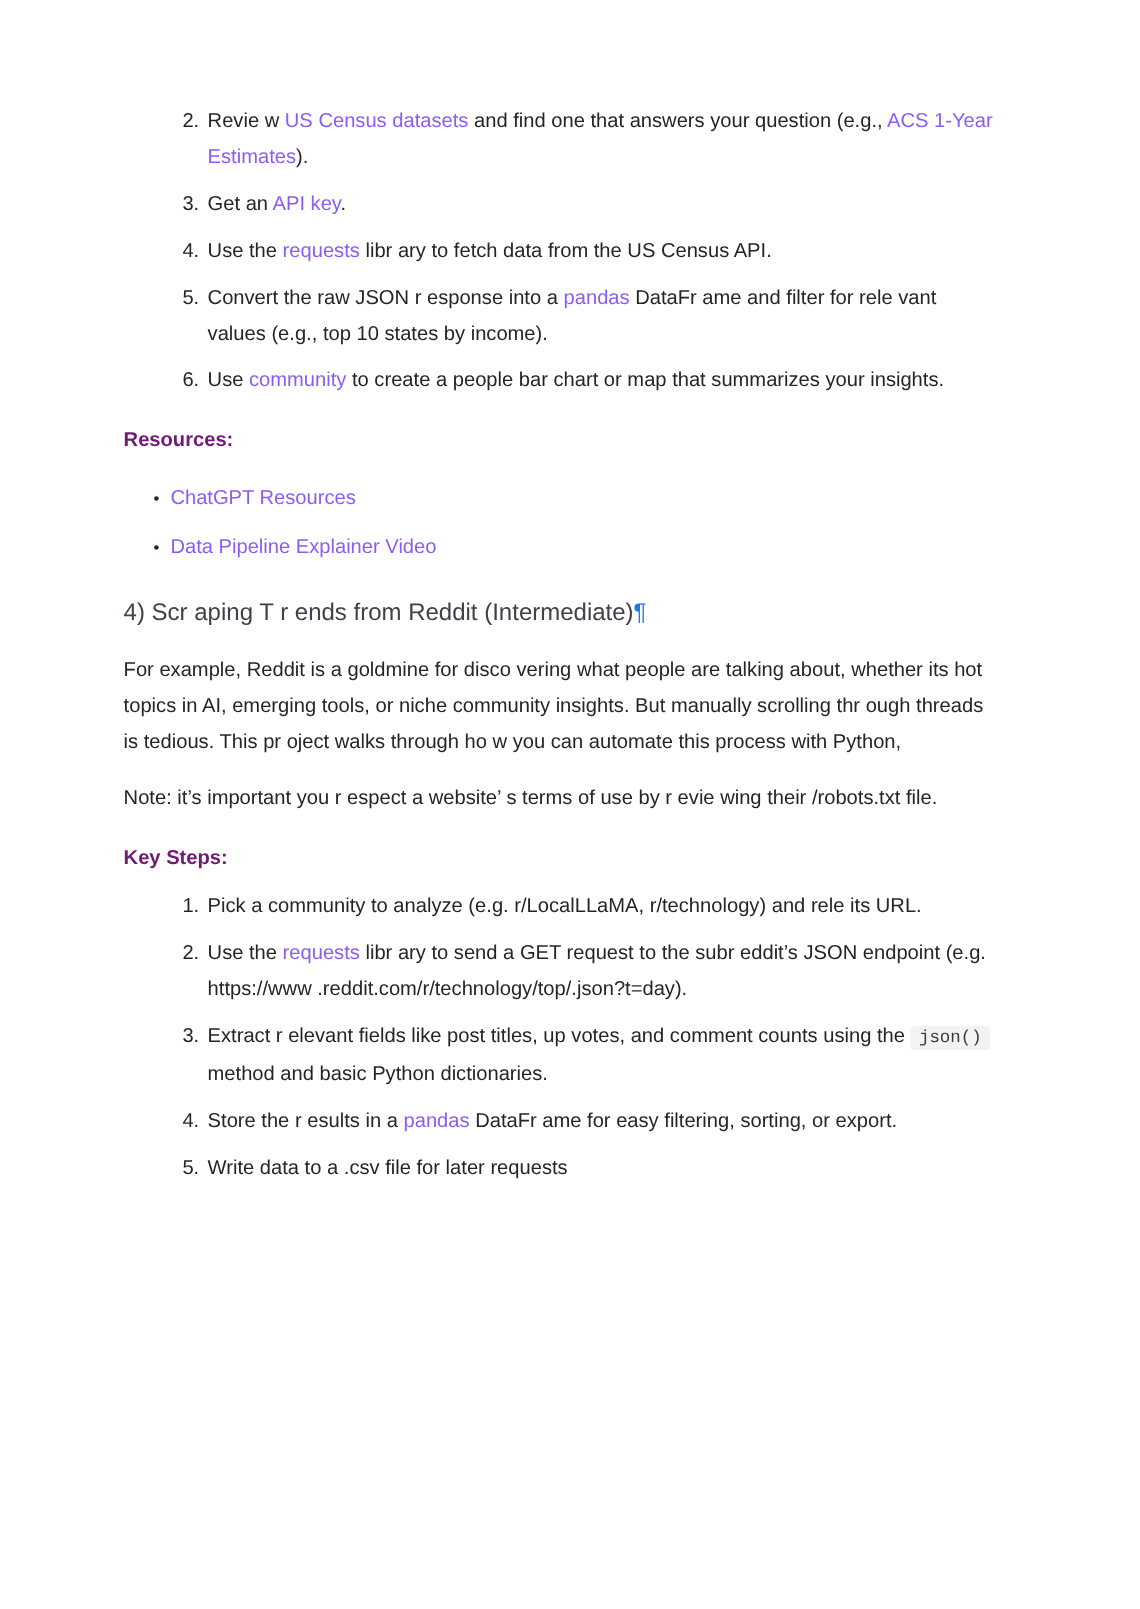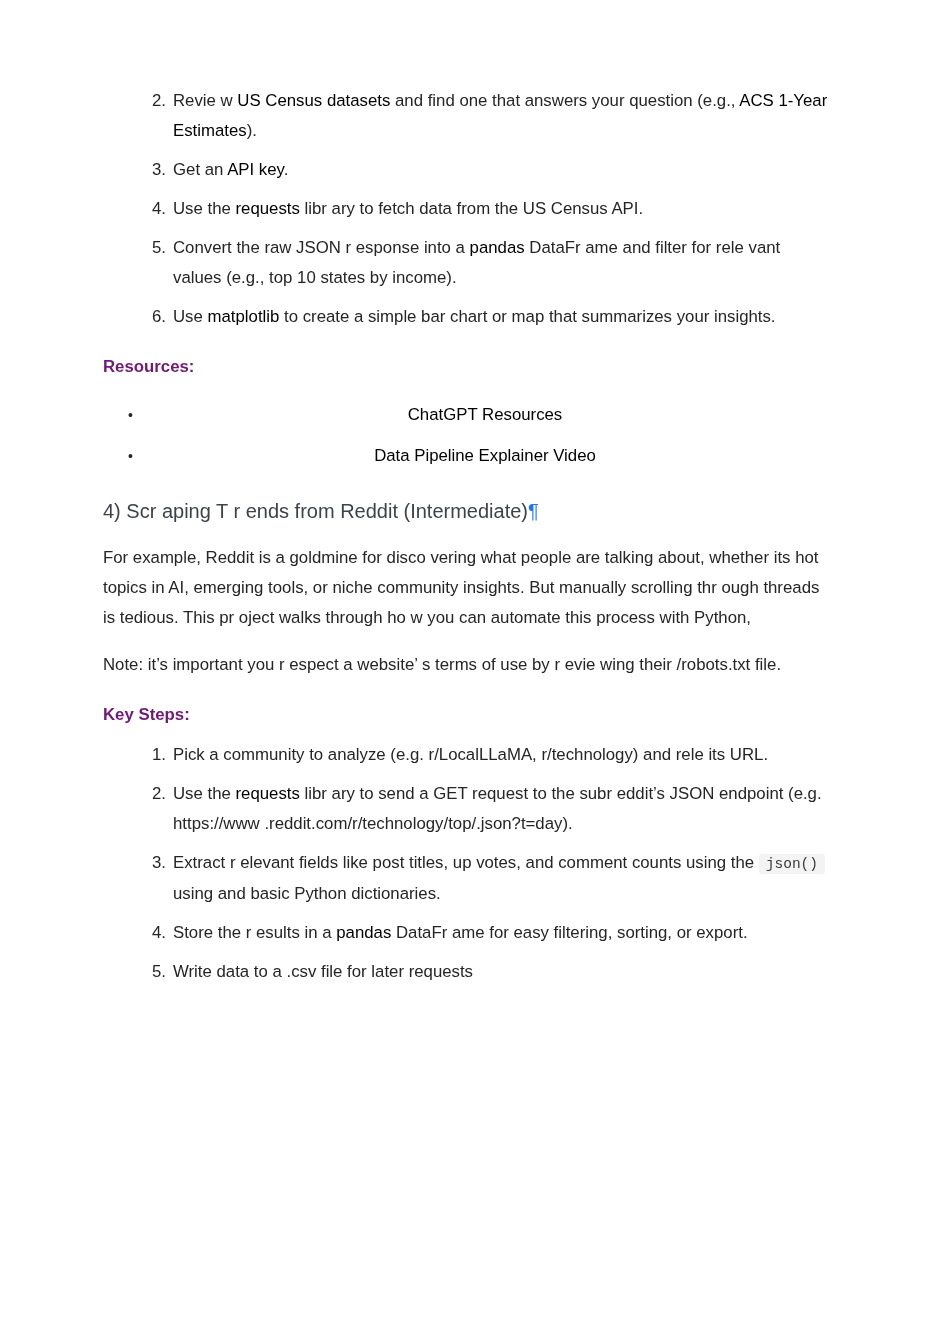--- a/index.html
+++ b/index.html
@@ -15,24 +15,23 @@
     color: #252525;
   }
   .content {
     box-sizing: border-box;
     width: 950px;
     padding: 86px 122px 0 103px;
     font-size: 16.8px;
     line-height: 30px;
   }
   a.lnk {
-    color: #000000;
+    color: #8b5cf6;
     text-decoration: none;
     cursor: pointer;
-    text-align: center;
   }
   
   ol.steps {
     list-style: none;
     margin: 0 0 20px 0;
     padding: 0;
   }
   ol.steps li {
     display: grid;
     grid-template-columns: 70px 1fr;
@@ -104,21 +103,21 @@
     <li>
       <span class="num">4.</span>
       <span class="body"><span>Use the </span><a class="lnk">requests</a><span> libr ary to fetch data from the US Census API.</span></span>
     </li>
     <li>
       <span class="num">5.</span>
       <span class="body"><span>Convert the raw JSON r esponse into a </span><a class="lnk">pandas</a><span> DataFr ame and filter for rele vant values (e.g., top 10 states by income).</span></span>
     </li>
     <li>
       <span class="num">6.</span>
-      <span class="body"><span>Use </span><a class="lnk">matplotlib</a><span> to create a simple bar chart or map that summarizes your insights.</span></span>
+      <span class="body"><span>Use </span><a class="lnk">community</a><span> to create a people bar chart or map that summarizes your insights.</span></span>
     </li>
   </ol>
 
   <p class="rubric">Resources:</p>
   <ul class="res">
     <li>
       <span class="bullet">•</span>
       <a class="lnk">ChatGPT Resources</a>
     </li>
     <li>
@@ -137,21 +136,21 @@
     <li>
       <span class="num">1.</span>
       <span class="body">Pick a community to analyze (e.g. r/LocalLLaMA, r/technology) and rele its URL.</span>
     </li>
     <li>
       <span class="num">2.</span>
       <span class="body"><span>Use the </span><a class="lnk">requests</a><span> libr ary to send a GET request to the subr eddit’s JSON endpoint (e.g. https://www .reddit.com/r/technology/top/.json?t=day).</span></span>
     </li>
     <li>
       <span class="num">3.</span>
-      <span class="body"><span>Extract r elevant fields like post titles, up votes, and comment counts using the </span><code class="inline-code">json()</code><span> using and basic Python dictionaries.</span></span>
+      <span class="body"><span>Extract r elevant fields like post titles, up votes, and comment counts using the </span><code class="inline-code">json()</code><span> method and basic Python dictionaries.</span></span>
     </li>
     <li>
       <span class="num">4.</span>
       <span class="body"><span>Store the r esults in a </span><a class="lnk">pandas</a><span> DataFr ame for easy filtering, sorting, or export.</span></span>
     </li>
     <li>
       <span class="num">5.</span>
       <span class="body">Write data to a .csv file for later requests</span>
     </li>
   </ol>

